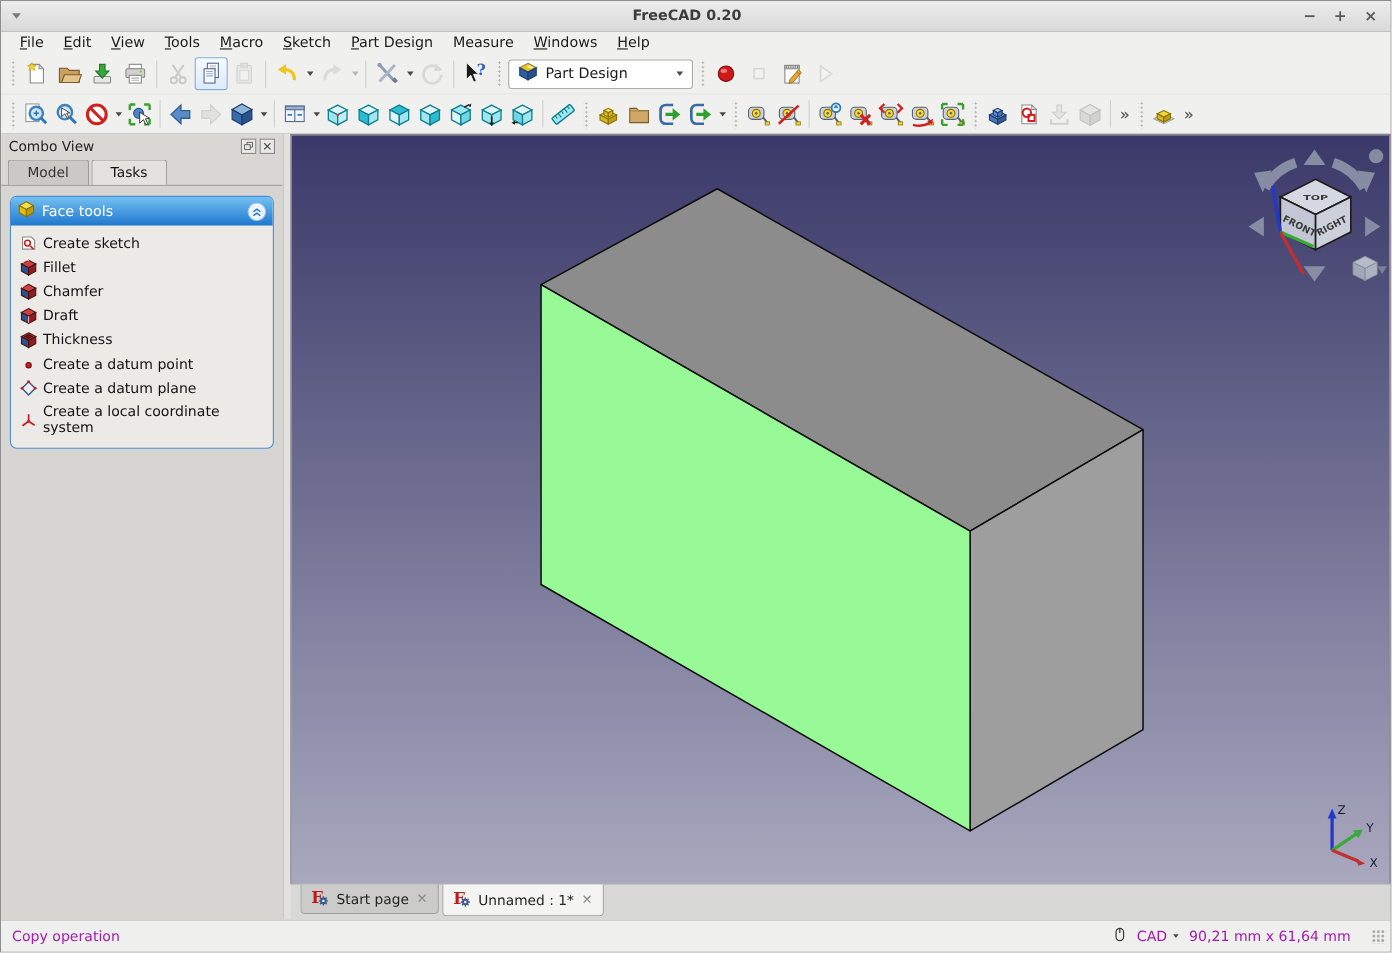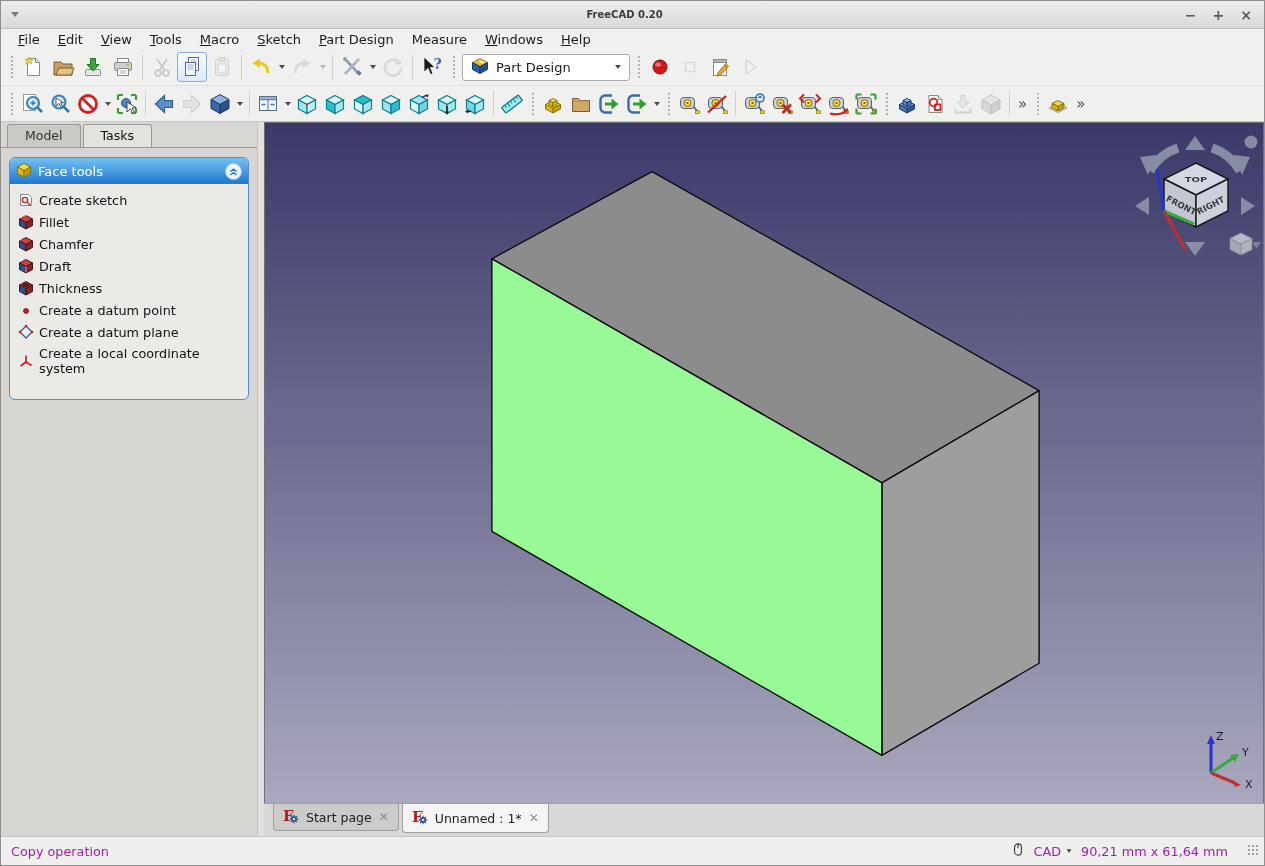--- a/index.html
+++ b/index.html
@@ -6,21 +6,21 @@
   body{width:1265px;height:866px;overflow:hidden;cursor:default;
        font-family:"DejaVu Sans","Liberation Sans",sans-serif;font-size:13px;color:#1a1a1a;
        -webkit-user-select:none;user-select:none;background:#efefed;}
   .app{width:1265px;height:866px;display:flex;flex-direction:column;box-sizing:border-box;
        border:1px solid #8f8f8f;background:#efefed;}
 
   
   .titlebar{height:27px;flex:0 0 27px;position:relative;display:flex;align-items:center;
             background:linear-gradient(#ececec,#d9d9d9);border-bottom:1px solid #bdbdbd;}
   .tb-menu{margin-left:10px;width:0;height:0;border-left:4px solid transparent;border-right:4px solid transparent;border-top:5px solid #7a7a7a;}
-  .tb-title{position:absolute;left:0;right:16px;text-align:center;font-weight:600;color:#3c3c3c;font-size:10px;}
+  .tb-title{position:absolute;left:0;right:16px;text-align:center;font-weight:600;color:#3c3c3c;font-size:13px;}
   .tb-controls{margin-left:auto;display:flex;align-items:center;gap:16px;padding-right:12px;z-index:2;}
   .tb-controls span{color:#5a5a5a;font-size:14px;line-height:14px;font-weight:bold;}
 
   
   .menubar{height:20px;flex:0 0 20px;display:flex;align-items:center;background:#f0f0ee;padding:0 8px;}
   .menu-item{padding:1px 9px;border-radius:2px;}
   .menu-item u{text-decoration:underline;}
 
   
   .toolbar{display:flex;align-items:center;background:#f0f0ee;padding:2px 4px;box-sizing:border-box;}
@@ -51,21 +51,21 @@
   .pbtn{width:14px;height:14px;border:1px solid #8a8a8a;background:#e8e8e6;display:flex;align-items:center;justify-content:center;box-sizing:border-box;}
   .panel-tabs{height:25px;flex:0 0 25px;display:flex;align-items:flex-end;padding-left:6px;border-bottom:1px solid #9a9a98;}
   .ptab{padding:3px 17px 4px;font-size:12.5px;background:#cbc9c5;border:1px solid #9a9a98;border-bottom:none;border-radius:3px 3px 0 0;margin-right:2px;color:#333;}
   .ptab.active{background:#e4e2de;padding-top:3px;color:#111;}
   .panel-body{flex:1;background:#d7d5d1;padding:9px 8px;min-height:0;}
   .group{border:1.5px solid #4a90d9;border-radius:6px;overflow:hidden;background:#eceae7;}
   .group-header{height:26px;display:flex;align-items:center;gap:6px;padding:0 6px;
                 background:linear-gradient(#74c0f1,#1f78cf);color:#fff;font-weight:normal;font-size:13px;}
   .collapse-btn{margin-left:auto;width:17px;height:17px;border-radius:50%;background:#eef5fd;border:1px solid #9cc4ea;
                 display:flex;align-items:center;justify-content:center;box-sizing:border-box;}
-  .group-body{padding:5px 2px 20px;}
+  .group-body{padding:5px 2px 7px;}
   .task-item{display:flex;align-items:center;gap:5px;padding:3px 6px;font-size:12.8px;color:#111;}
   .task-item .ticon{width:16px;height:16px;display:flex;align-items:center;justify-content:center;flex:0 0 16px;}
 
   .splitter{width:6px;flex:0 0 6px;background:#e3e1dd;border-left:1px solid #c4c2be;}
 
   
   .mdi{flex:1;display:flex;flex-direction:column;min-width:0;min-height:0;}
   .viewport{flex:1;position:relative;border:1px solid #70707a;border-bottom:none;box-sizing:border-box;min-height:0;overflow:hidden;}
   .scene{position:absolute;left:0;top:0;width:100%;height:100%;}
   .navcube{position:absolute;top:6px;right:1px;width:134px;height:134px;}
@@ -530,20 +530,36 @@
           <polygon points="6,11.5 12,14.5 12,19 6,16" fill="#d9b81e" stroke="#8a7200"></polygon>
           <polygon points="12,14.5 18,11.5 18,16 12,19" fill="#c0a012" stroke="#8a7200"></polygon>
         </svg>
       </span>
       <span class="toverflow">»</span>
     </div>
 
   <div class="main">
 
     <div class="combo-panel">
+      <div class="panel-titlebar">
+        <span>Combo View</span>
+        <span class="panel-btns">
+          <span class="pbtn">
+            <svg width="10" height="10" viewBox="0 0 14 14">
+                <rect x="2" y="5" width="7" height="6" fill="none" stroke="#444"></rect>
+                <path d="M5 5V2h7v6h-3" fill="none" stroke="#444"></path>
+              </svg>
+          </span>
+          <span class="pbtn">
+            <svg width="10" height="10" viewBox="0 0 14 14">
+                <path d="M3 3l8 8M11 3l-8 8" stroke="#444" stroke-width="1.5"></path>
+              </svg>
+          </span>
+        </span>
+      </div>
       <div class="panel-tabs" id="panelTabs">
           <span class="ptab">Model</span>
           <span class="ptab active">Tasks</span>
         </div>
       <div class="panel-body">
         <div class="group">
           <div class="group-header">
             <span id="faceToolsIcon"><svg width="16" height="16" viewBox="0 0 16 16">
                   <polygon points="8,1.5 14.5,5 8,8.5 1.5,5" fill="#f6e14a" stroke="#8a7200"></polygon>
                   <polygon points="1.5,5 8,8.5 8,15 1.5,11.5" fill="#e0bc14" stroke="#8a7200"></polygon>

